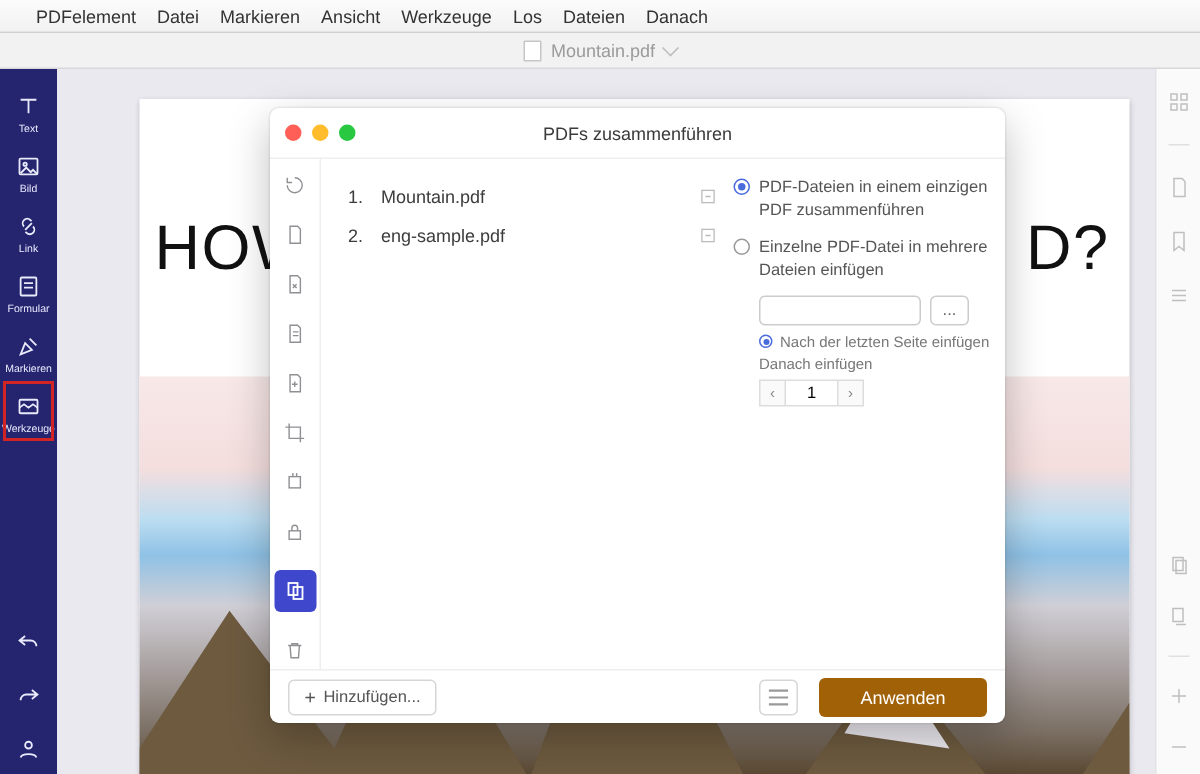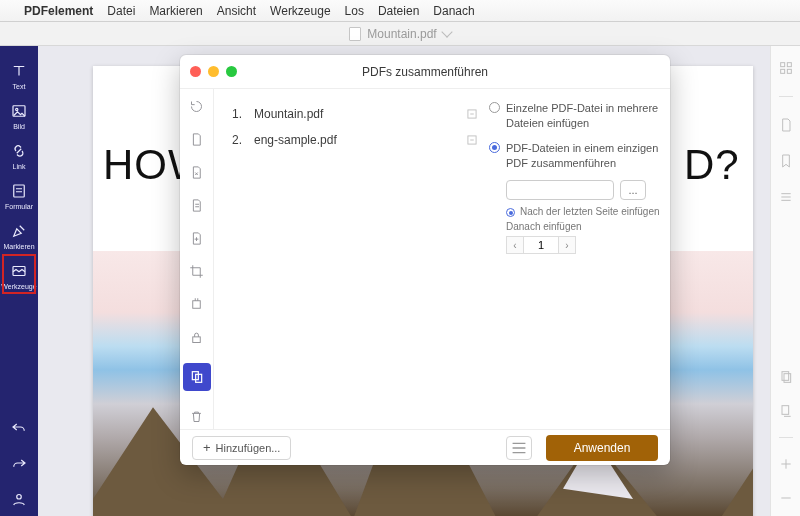--- a/index.html
+++ b/index.html
@@ -1,21 +1,21 @@
 <!DOCTYPE html>
 <html><head>
 <meta charset="utf-8">
 <style>
   *{box-sizing:border-box;margin:0;padding:0;font-family:-apple-system,"Helvetica Neue",Arial,sans-serif}
   body{width:800px;height:516px;overflow:hidden;background:#fff;position:relative;font-size:11px;color:#333}
 
   
   .menubar{height:22px;background:linear-gradient(#fbfbfb,#f2f2f2);border-bottom:1px solid #d0d0d0;display:flex;align-items:center;padding:0 10px;gap:14px;font-size:12px}
   .apple{font-size:14px;line-height:14px}
-  .menubar .app{font-weight:700}
+  .menubar .app{font-weight:400}
 
   
   .titlebar{height:24px;background:#f2f2f2;border-bottom:1px solid #d8d8d8;display:flex;align-items:center;justify-content:center;position:relative}
   .titlebar .tlabel{display:flex;align-items:center;gap:6px;color:#9b9b9b;font-size:12px}
   .chev{width:8px;height:8px;border-right:1.5px solid #bbb;border-bottom:1.5px solid #bbb;transform:rotate(45deg);margin-top:-3px}
   .fileicon{width:12px;height:14px;background:#fff;border:1px solid #c6c6c6;border-radius:1px}
 
   .workarea{display:flex;height:470px}
 
   
@@ -33,21 +33,21 @@
   .photo{position:absolute;left:0;top:185px;right:0;height:340px;background:linear-gradient(180deg,#f8e8e8 0%,#f4dede 18%,#bcddf1 28%,#8fc2e6 35%,#d0cfd6 45%,#b0a9aa 55%,#7a6e62 70%,#5a4832 78%,#c8b18b 88%,#8c6a3c 100%)}
   .mtn{position:absolute;bottom:0;left:0;right:0;height:72%}
 
   
   .rstrip{width:30px;background:#fafafa;border-left:1px solid #e3e3e3;display:flex;flex-direction:column;align-items:center;padding-top:14px;gap:20px}
   .rstrip .slot{width:16px;height:16px;color:#bfbfbf}
   .rstrip .sep{width:14px;border-top:1px solid #e0e0e0}
   .rstrip .bottom{margin-top:auto;padding-bottom:10px;display:flex;flex-direction:column;gap:18px;align-items:center}
 
   
-  .dialog{position:absolute;left:180px;top:55px;width:490px;height:410px;background:#fff;border-radius:6px;box-shadow:0 10px 28px rgba(0,0,0,.25),0 0 0 1px rgba(0,0,0,.06)}
+  .dialog{position:absolute;left:180px;top:72px;width:490px;height:410px;background:#fff;border-radius:6px;box-shadow:0 10px 28px rgba(0,0,0,.25),0 0 0 1px rgba(0,0,0,.06)}
   .dlg-header{height:34px;border-bottom:1px solid #eee;display:flex;align-items:center;position:relative}
   .traffic{display:flex;gap:7px;position:absolute;left:10px}
   .dot{width:11px;height:11px;border-radius:50%}
   .dot.r{background:#ff5f57}.dot.y{background:#ffbd2e}.dot.g{background:#28c940}
   .dlg-title{margin:0 auto;font-size:12px;color:#3a3a3a}
   .dlg-body{display:flex;height:340px}
   .dlg-rail{width:34px;border-right:1px solid #eee;display:flex;flex-direction:column;align-items:center;padding-top:10px;gap:18px}
   .dlg-rail .ico{width:15px;height:15px;color:#8f8f94;cursor:pointer}
   .dlg-rail .ico.active{background:#3f48cc;color:#fff;width:28px;height:28px;display:flex;align-items:center;justify-content:center;border-radius:4px}
   .dlg-rail .ico.active svg{width:16px;height:16px}
@@ -58,21 +58,21 @@
   .frow .rm{margin-left:auto;width:14px;height:14px;color:#bcbcbc}
   .opts{flex:1;padding:12px 10px 0 0;font-size:11px;color:#555}
   .radio{display:flex;gap:6px;align-items:flex-start;margin-bottom:10px;line-height:1.35}
   .rdot{width:11px;height:11px;border:1px solid #999;border-radius:50%;flex-shrink:0;margin-top:1px;position:relative}
   .rdot.on{border-color:#4a6bdd}
   .rdot.on::after{content:"";position:absolute;inset:2px;border-radius:50%;background:#4a6bdd}
   .filefield{display:flex;gap:6px;margin:2px 0 6px 17px}
   .filefield input{width:108px;height:20px;border:1px solid #ccc;border-radius:4px;font-size:11px;padding:0 4px}
   .filefield button{width:26px;height:20px;border:1px solid #ccc;background:#fff;border-radius:4px;font-size:11px;color:#666}
   .subhint{font-size:10px;color:#9a9a9a;margin:4px 0 4px 17px}
-  .subradio{display:flex;gap:5px;align-items:flex-end;margin:4px 0 4px 17px;font-size:10px;color:#777}
+  .subradio{display:flex;gap:5px;align-items:flex-start;margin:4px 0 4px 17px;font-size:10px;color:#777}
   .srdot{width:9px;height:9px;border:1px solid #aaa;border-radius:50%;position:relative}
   .srdot.on{border-color:#4a6bdd}.srdot.on::after{content:"";position:absolute;inset:1.5px;border-radius:50%;background:#4a6bdd}
   .stepper{display:flex;align-items:center;margin:2px 0 0 17px}
   .stepbtn{width:18px;height:18px;border:1px solid #ddd;background:#fafafa;color:#888;font-size:10px}
   .stepval{width:34px;height:18px;border:1px solid #ddd;border-left:none;border-right:none;background:#fff;text-align:center;font-size:11px}
 
   .dlg-footer{height:36px;border-top:1px solid #eee;display:flex;align-items:center;padding:0 12px}
   .addbtn{height:24px;border:1px solid #d6d6d6;background:#fff;border-radius:4px;padding:0 10px;font-size:11px;color:#555;display:flex;align-items:center;gap:5px}
   .viewbtn{width:26px;height:24px;border:1px solid #d6d6d6;border-radius:4px;background:#fff;margin-left:auto;margin-right:14px;display:flex;align-items:center;justify-content:center;color:#999}
   .apply{height:26px;width:112px;border:none;border-radius:4px;background:#a16207;color:#fff;font-size:12px}
@@ -338,26 +338,26 @@
               <svg viewBox="0 0 24 24" fill="none" stroke="currentColor" stroke-width="1.5">
                 <rect x="5" y="5" width="14" height="14"></rect>
                 <path d="M9 12h6"></path>
               </svg>
             </span>
         </div>
       </div>
 
       <div class="opts">
         <label class="radio">
+          <span class="rdot on"></span>
+          <span>PDF-Dateien in einem einzigen PDF zusammenführen</span>
+        </label>
+        <label class="radio">
           <span class="rdot"></span>
           <span>Einzelne PDF-Datei in mehrere Dateien einfügen</span>
-        </label>
-        <label class="radio">
-          <span class="rdot on"></span>
-          <span>PDF-Dateien in einem einzigen PDF zusammenführen</span>
         </label>
         <div class="filefield">
           <input type="text" value="" style="">
           <button>...</button>
         </div>
         <div class="subradio">
           <span class="srdot on"></span>
           <span>Nach der letzten Seite einfügen</span>
         </div>
         <div class="subhint" style="color:#777">Danach einfügen</div>

